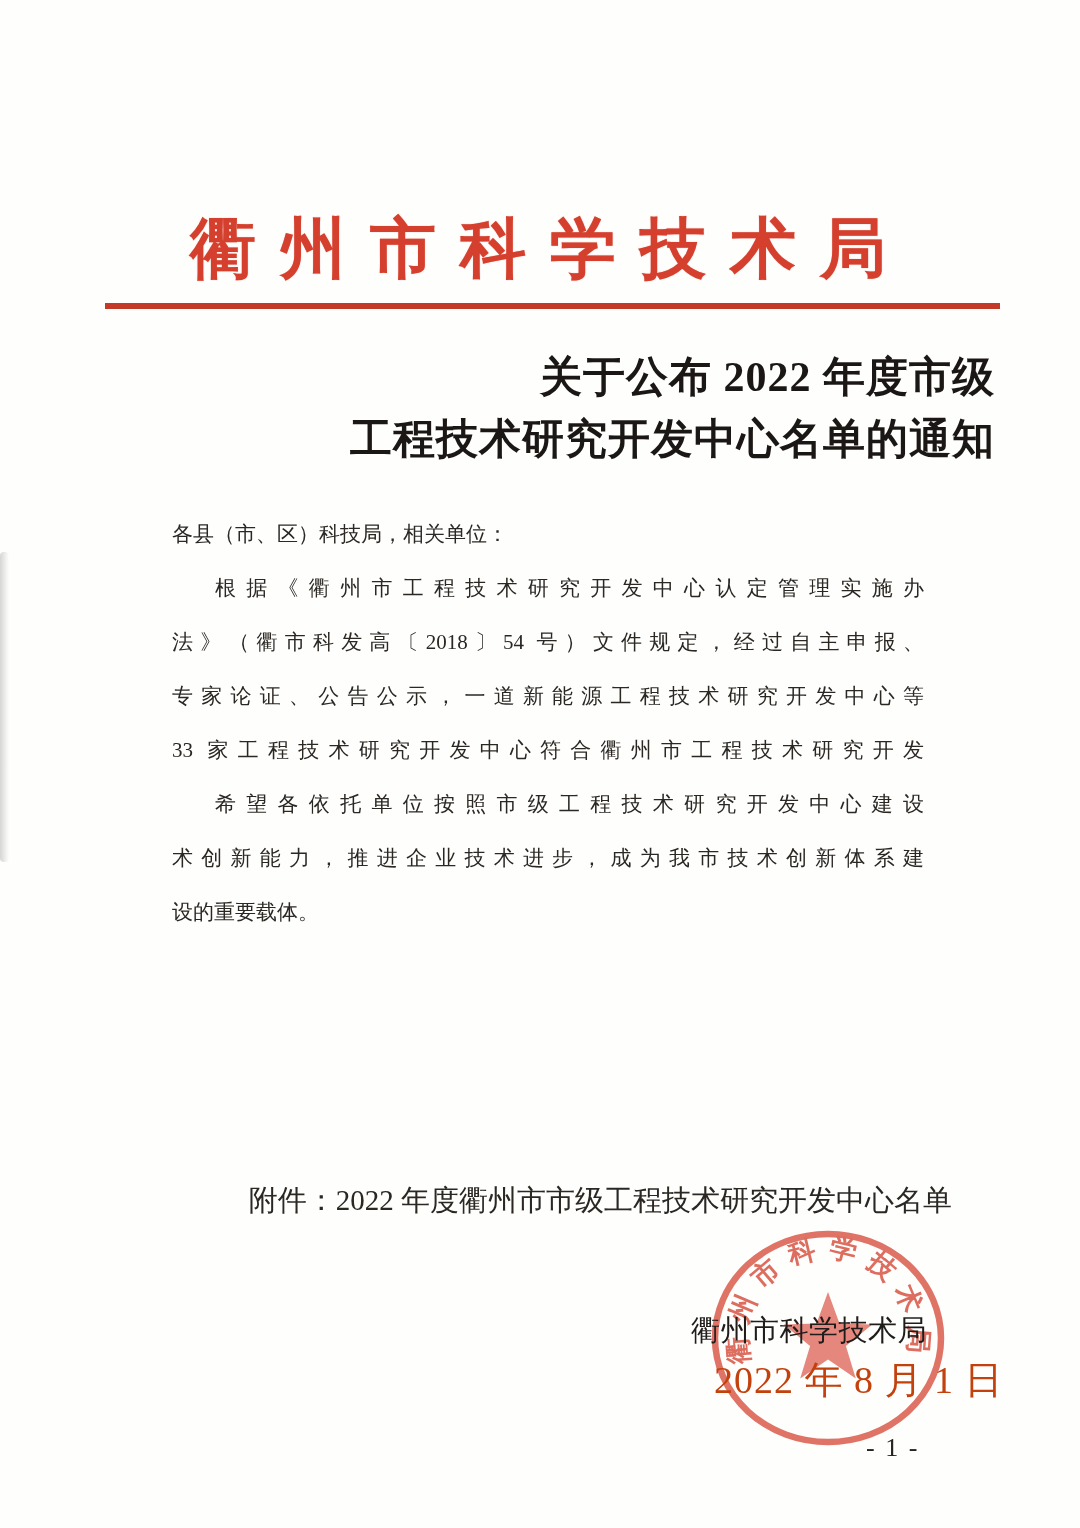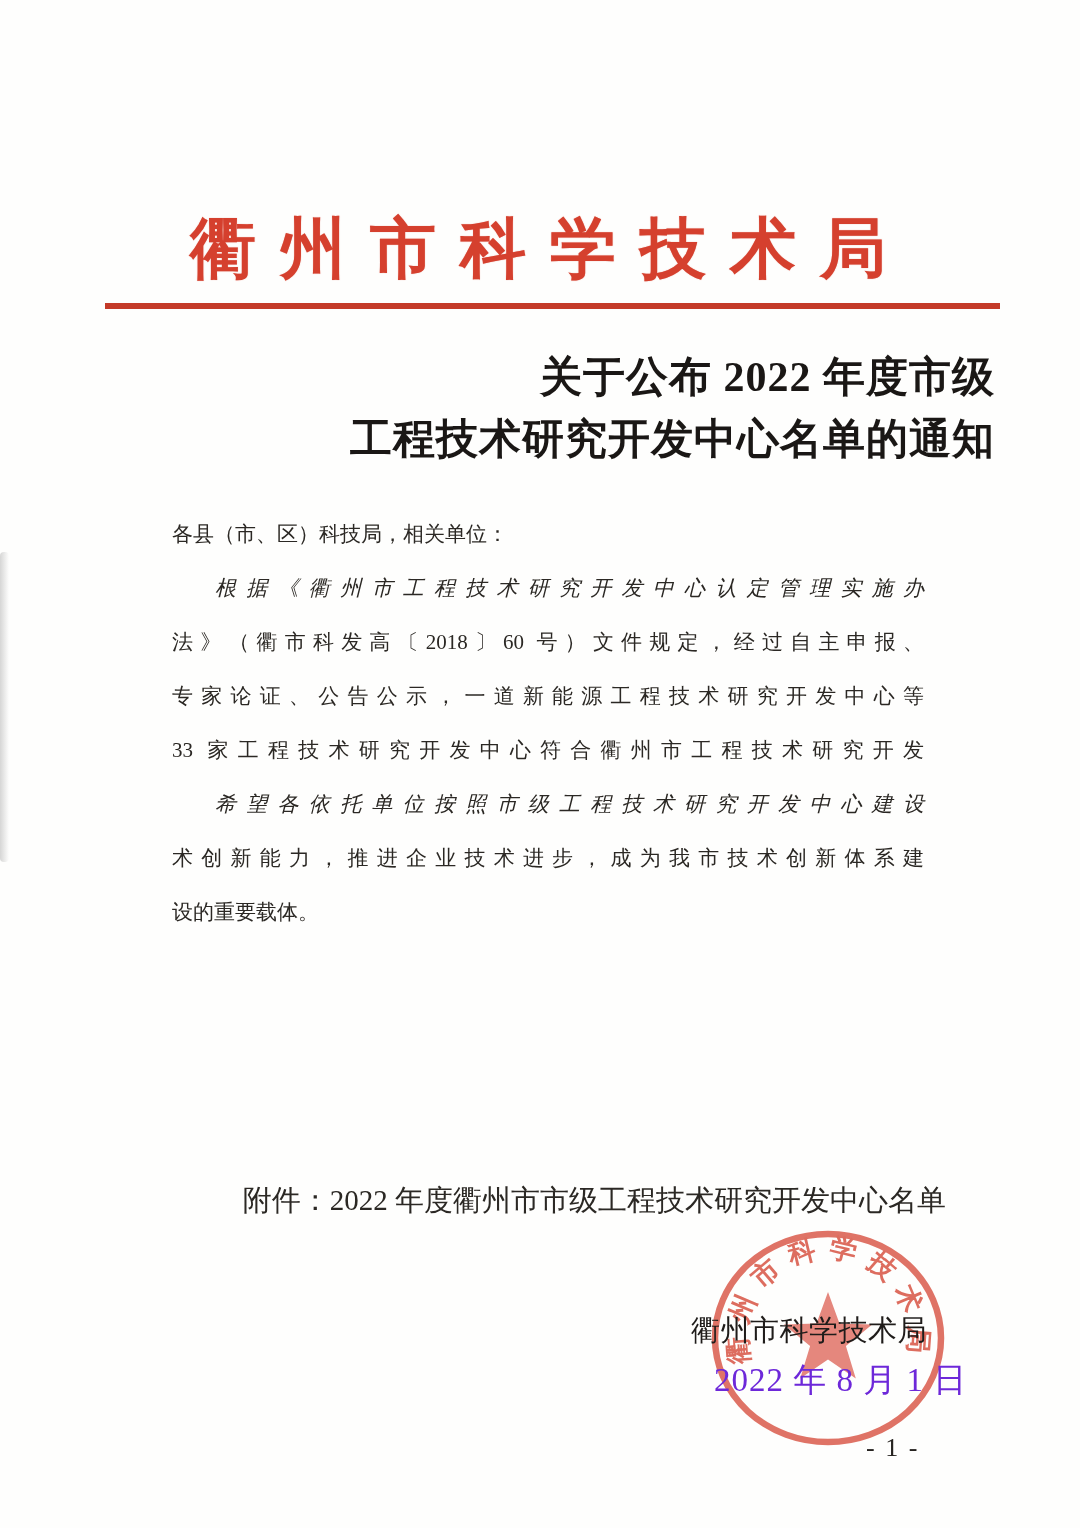--- a/index.html
+++ b/index.html
@@ -54,23 +54,23 @@
   .body-line{
     height:54px;line-height:54px;
     white-space:nowrap;
   }
   .body-line.fill{
     white-space:normal;
     text-align:justify;
     text-align-last:justify;
     text-justify:inter-ideograph;
   }
-  .body-line.indent{ text-indent:2.05em;font-style:italic; }
+  .body-line.indent{ text-indent:2.05em; }
   .attachment-line{
-    position:absolute;top:1182px;left:166px;width:790px;
+    position:absolute;top:1182px;left:172px;width:790px;
     font-size:29px;line-height:36px;
     color:#2b2824;
     text-indent:2.65em;
     white-space:nowrap;
   }
   
   .seal{
     position:absolute;left:708px;top:1228px;width:240px;height:220px;
     opacity:0.92;
   }
@@ -79,22 +79,22 @@
     font-weight:bold;
   }
   
   .signature-agency{
     position:absolute;left:691px;top:1314px;width:240px;
     font-size:29px;line-height:32px;letter-spacing:0.5px;
     color:#1f1c1a;white-space:nowrap;z-index:3;
   }
   .signature-date{
     position:absolute;left:714px;top:1364px;width:220px;
-    font-size:33px;line-height:32px;letter-spacing:1px;
-    color:#6d28d9;white-space:nowrap;z-index:3;
+    font-size:38px;line-height:32px;letter-spacing:1px;
+    color:#c2410c;white-space:nowrap;z-index:3;
   }
   .page-number{
     position:absolute;left:866px;top:1433px;
     font-size:26px;line-height:30px;letter-spacing:2px;
     color:#262320;white-space:nowrap;
   }
 </style>
 </head>
 <body>
 
@@ -107,21 +107,21 @@
   <div class="red-rule"></div>
 
   <div class="doc-title">
     <div>关于公布 2022 年度市级</div>
     <div>工程技术研究开发中心名单的通知</div>
   </div>
 
   <div class="body-text">
     <div class="body-line">各县（市、区）科技局，相关单位：</div>
     <div class="body-line fill indent">根据《衢州市工程技术研究开发中心认定管理实施办</div>
-    <div class="body-line fill">法》（衢市科发高〔2018〕60 号）文件规定，经过自主申报、</div>
+    <div class="body-line fill">法》（衢市科发高〔2018〕54 号）文件规定，经过自主申报、</div>
     <div class="body-line fill">专家论证、公告公示，一道新能源工程技术研究开发中心等</div>
     <div class="body-line fill">33 家工程技术研究开发中心符合衢州市工程技术研究开发</div>
     <div class="body-line fill indent">希望各依托单位按照市级工程技术研究开发中心建设</div>
     <div class="body-line fill">术创新能力，推进企业技术进步，成为我市技术创新体系建</div>
     <div class="body-line">设的重要载体。</div>
   </div>
 
   <div class="attachment-line">附件：2022 年度衢州市市级工程技术研究开发中心名单</div>
 
   <svg class="seal" viewBox="0 0 240 220">

